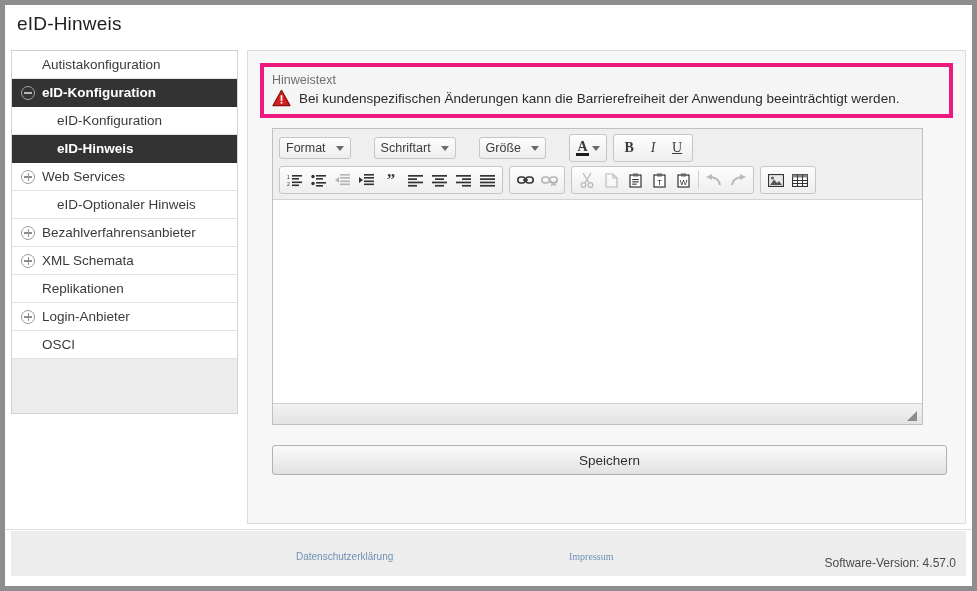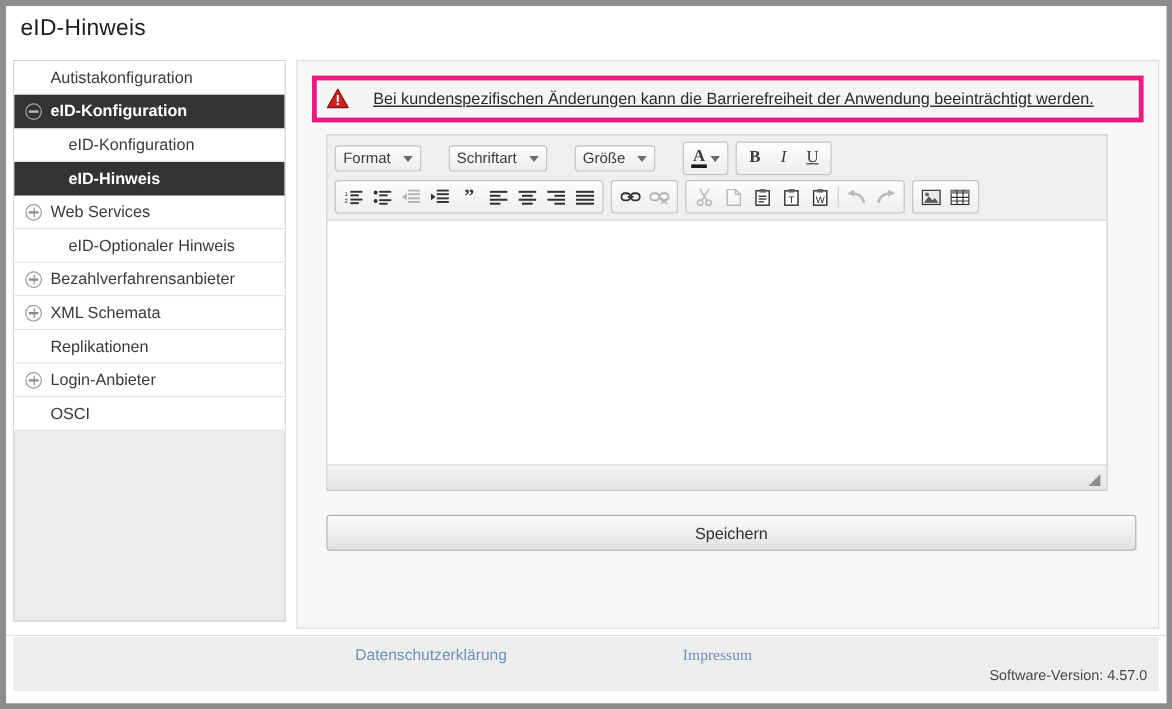--- a/index.html
+++ b/index.html
@@ -29,21 +29,21 @@
     letter-spacing: .2px;
   }
   
   .body-wrap {
     position:absolute; top:42px; left:0; right:0; bottom:0;
     background:#ffffff;
   }
   
   .sidebar {
     position:absolute; left:6px; top:3px;
-    width: 227px; height: 468px;
+    width: 227px; height: 364px;
     background:#ececec;
     border:1px solid #d4d4d4;
     border-top:1px solid #cfcfcf;
   }
   .nav { list-style:none; margin:0; padding:0; background:#fff; }
   .nav-item {
     position:relative;
     height: 28px;
     line-height: 28px;
     font-size: 13.5px;
@@ -92,21 +92,21 @@
     margin: 12px 12px 0 12px;
     border: 4px solid #ec1a7f;
     background:#f5f5f5;
     padding: 6px 8px 7px 8px;
   }
   .hint-label {
     font-size: 12.5px;
     color:#6f6f6f;
     margin-bottom: 2px;
   }
-  .hint-row { display:flex; align-items:center; gap:20px;text-decoration:underline; }
+  .hint-row { display:flex; align-items:center; gap:8px; }
   .warn-icon { width:19px; height:18px; flex:0 0 auto; }
   .hint-text { font-size: 13.5px; color:#2b2b2b; }
   
   .editor {
     margin: 10px 42px 0 24px;
     border:1px solid #c0c0c0;
     background:#ffffff;
     box-shadow: 0 0 0 1px #ffffff inset;
   }
   .toolbar {
@@ -190,22 +190,22 @@
     position:absolute; left:0; right:0; bottom:0;
     height: 57px;
     background:#ffffff;
     border-top:1px solid #e0e0e0;
   }
   .footer-inner {
     position:absolute; left:6px; right:6px; top:1px; bottom:10px;
     background:#ededed;
   }
   .flink {
-    position:absolute; top:7px;
-    font-size:13px; color:#6e91b8; cursor:pointer;
+    position:absolute; top:20px;
+    font-size:10px; color:#6e91b8; cursor:pointer;
   }
   .flink.a { left: 285px; }
   .flink.b { left: 558px; font-family: Liberation Serif, serif; }
   .version {
     position:absolute; right:10px; bottom:6px;
     font-size:12px; color:#4a4a4a;
   }
 </style>
 </head>
 <body>
@@ -230,20 +230,21 @@
           <li class="nav-item"><span class="toggle-icon plus"></span><span>XML Schemata</span></li>
           <li class="nav-item"><span>Replikationen</span></li>
           <li class="nav-item"><span class="toggle-icon plus"></span><span>Login-Anbieter</span></li>
           <li class="nav-item"><span>OSCI</span></li>
         </ul>
     </div>
 
     <div class="content">
 
       <div class="hint-box">
+        <div class="hint-label">Hinweistext</div>
         <div class="hint-row">
           <svg class="warn-icon" viewBox="0 0 20 18">
             <polygon points="10,1 19,17 1,17" fill="#d32020" stroke="#8c1010" stroke-width="1.2" stroke-linejoin="round"></polygon>
             <rect x="9.1" y="6" width="1.8" height="6" fill="#ffffff"></rect>
             <rect x="9.1" y="13" width="1.8" height="1.9" fill="#ffffff"></rect>
           </svg>
           <span class="hint-text">Bei kundenspezifischen Änderungen kann die Barrierefreiheit der Anwendung beeinträchtigt werden.</span>
         </div>
       </div>
 

